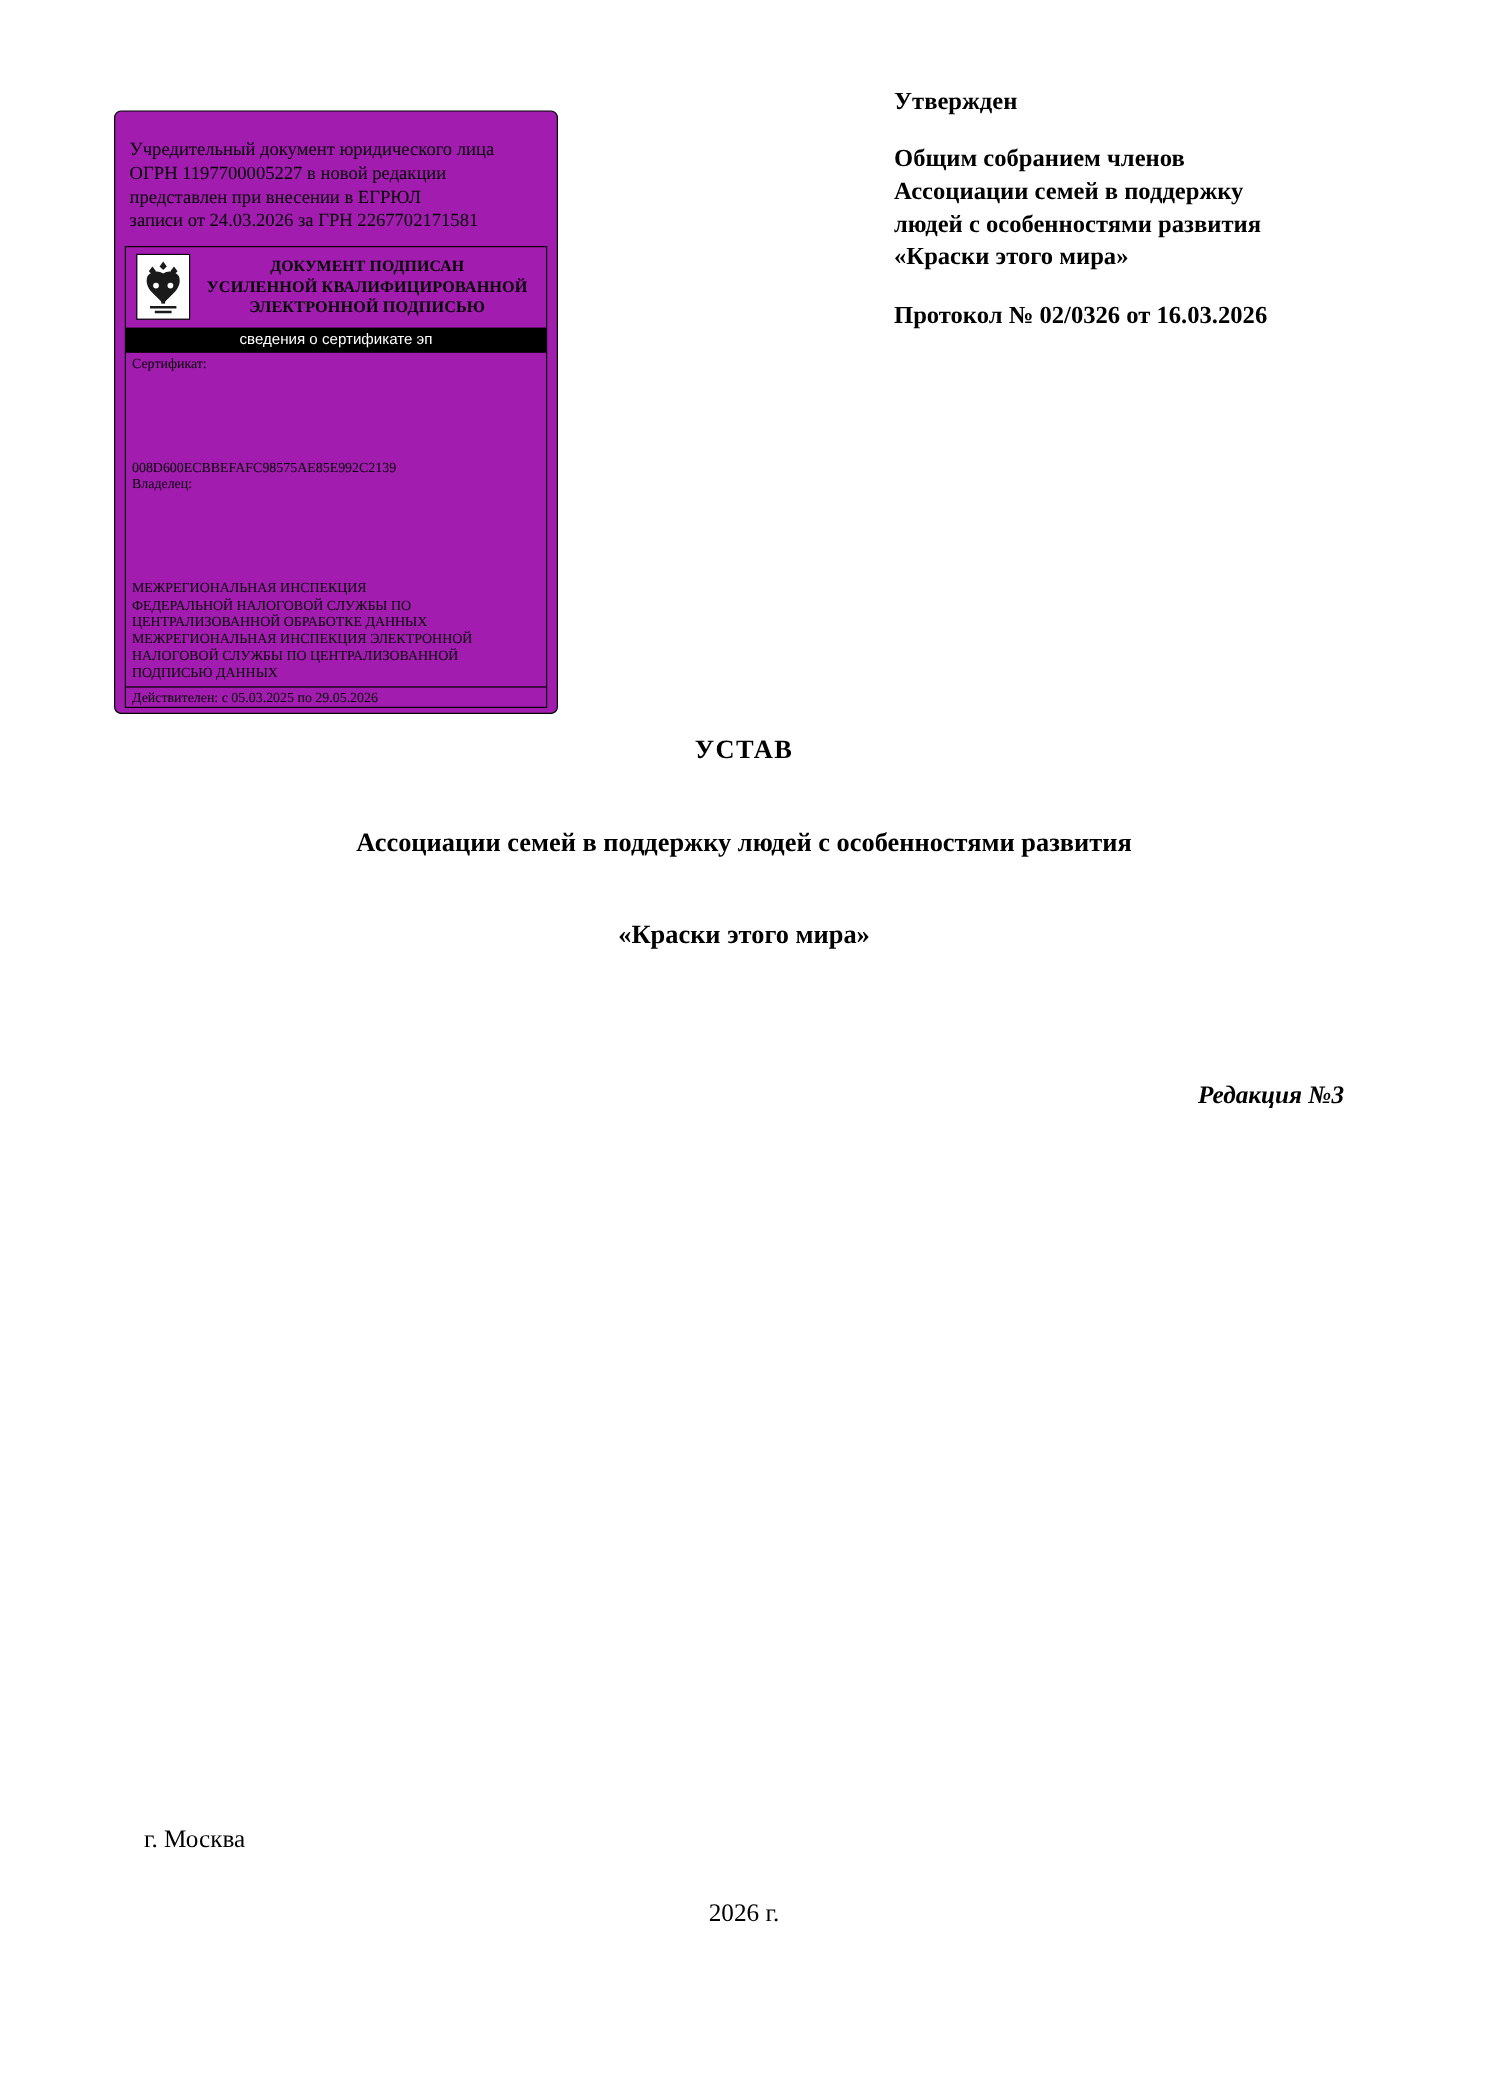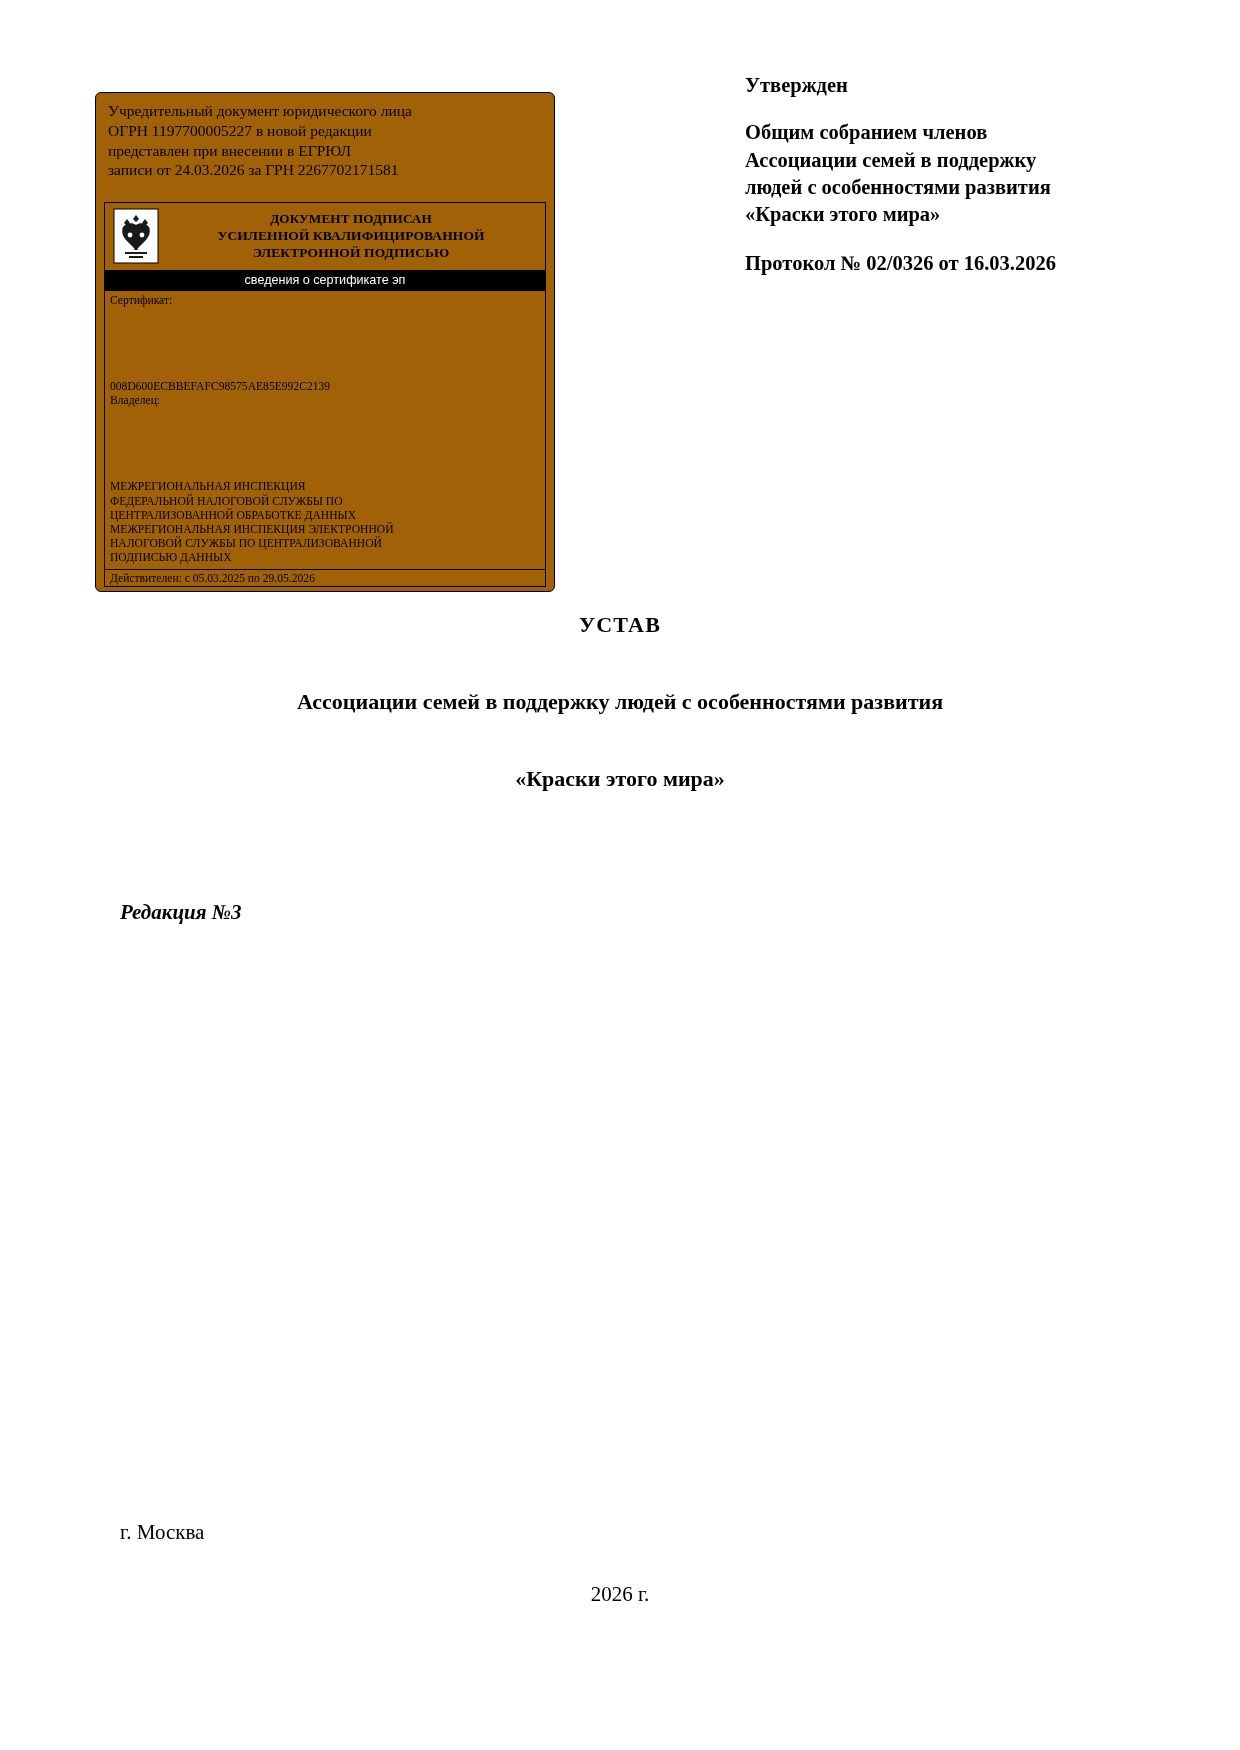--- a/index.html
+++ b/index.html
@@ -15,37 +15,37 @@
     font-family: "Liberation Serif", "DejaVu Serif", serif;
     color: #000000;
     overflow: hidden;
   }
 
   
   .stamp {
     position: absolute;
     left: 95px;
     top: 92px;
-    width: 460px;
+    width: 370px;
     border: 1.5px solid #000;
     border-radius: 6px;
-    padding: 6px 8px 4px 8px;
+    padding: 20px 8px 4px 8px;
     box-sizing: border-box;
-    background: #a16207;
+    background: #a21caf;
   }
   .stamp-head {
     font-size: 15.5px;
     line-height: 1.28;
     text-align: left;
     padding: 2px 2px 4px 4px;
   }
   .stamp-inner {
     border: 1.4px solid #000;
     box-sizing: border-box;
-    margin-top: 18px;
+    margin-top: 7px;
   }
   .sig-row {
     display: flex;
     align-items: center;
     padding: 5px 4px 4px 4px;
   }
   .emblem {
     width: 46px;
     height: 56px;
     flex: 0 0 46px;
@@ -115,21 +115,21 @@
   }
   .title-block .main { letter-spacing: 1.2px; text-align: center; }
   .title-block .sub1 { margin-top: 46px; }
   .title-block .sub2 { margin-top: 46px; }
 
   .edition {
     position: absolute;
     left: 120px;
     top: 900px;
     width: 1000px;
-    text-align: left;
+    text-align: right;
     font-style: italic;
     font-weight: bold;
     font-size: 21px;
   }
 
   .city {
     position: absolute;
     left: 120px;
     top: 1520px;
     width: 1000px;

